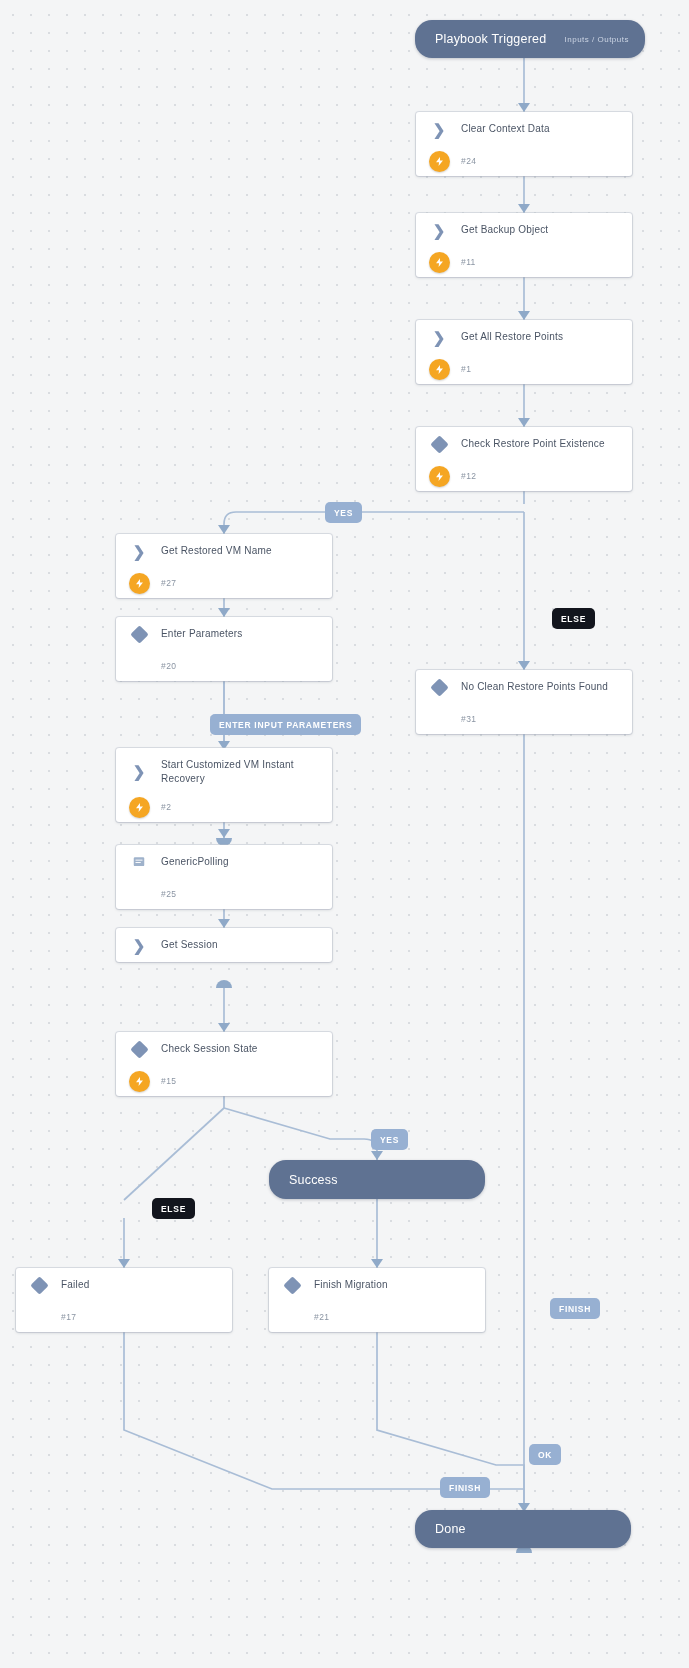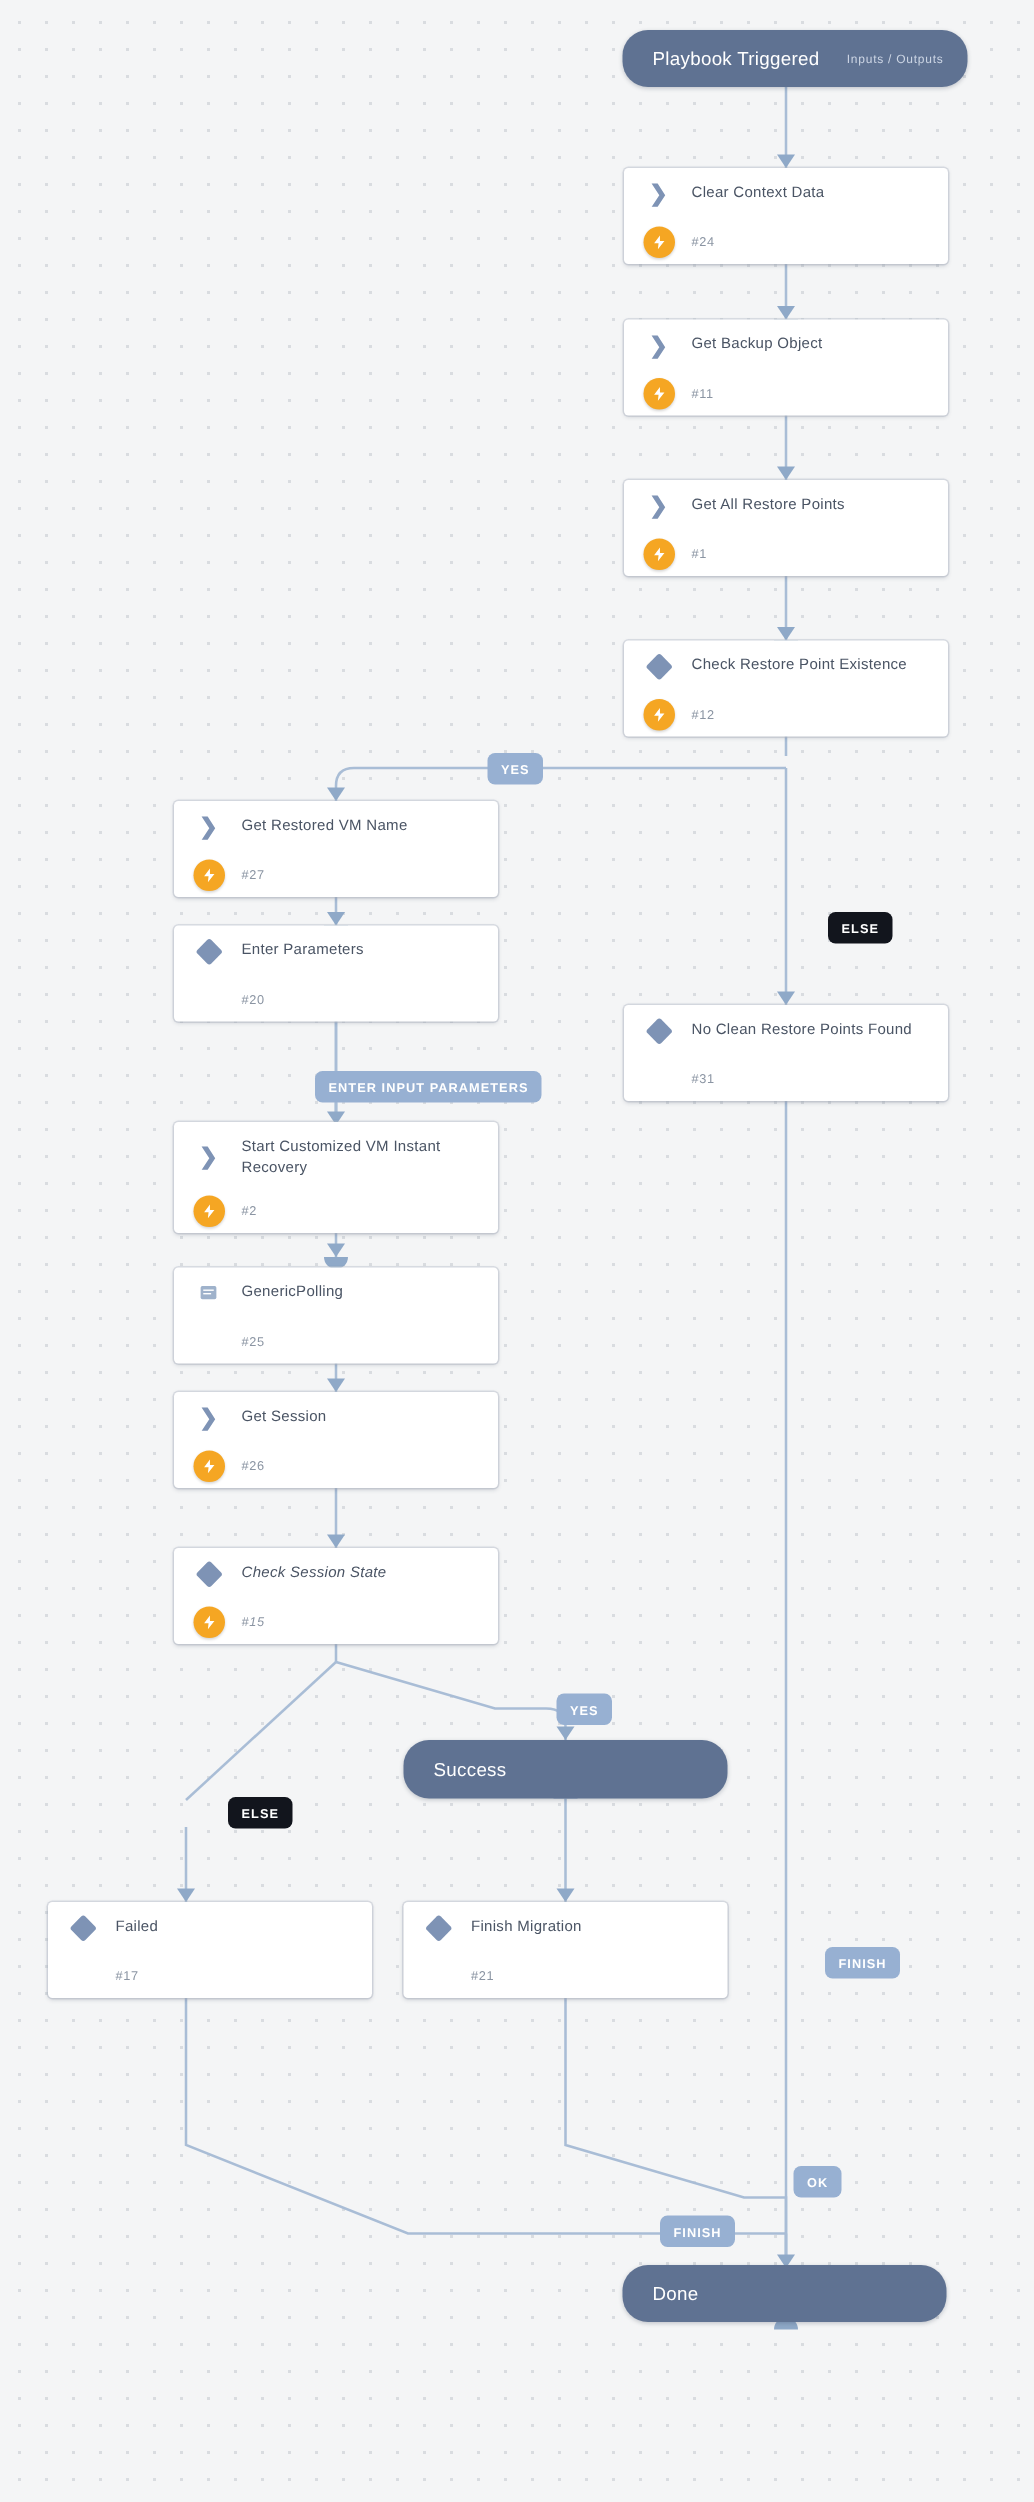--- a/index.html
+++ b/index.html
@@ -381,33 +381,23 @@
     </div>
   </div>
 
   <div class="node" style="left:116px; top:928px; width:216px;">
     <div class="row-title">
       <span class="glyph">
           <span class="ic-chevron">❯</span>
         </span>
       <span class="title">Get Session</span>
     </div>
-    <div class="row-meta">
-      <span class="badge-slot">
-        <span class="bolt">
-            <svg width="11" height="11" viewBox="0 0 24 24">
-              <path fill="#fff" d="M13 2L4.5 13.5H11l-1 8.5L19.5 10H13z"></path>
-            </svg>
-          </span>
-      </span>
-      <span class="num">#26</span>
-    </div>
-  </div>
-
-  <div class="node" style="left:116px; top:1032px; width:216px;font-style:italic;">
+  </div>
+
+  <div class="node" style="left:116px; top:1032px; width:216px;">
     <div class="row-title">
       <span class="glyph">
           <span class="ic-diamond"></span>
         </span>
       <span class="title">Check Session State</span>
     </div>
     <div class="row-meta">
       <span class="badge-slot">
         <span class="bolt">
             <svg width="11" height="11" viewBox="0 0 24 24">
@@ -416,21 +406,21 @@
           </span>
       </span>
       <span class="num">#15</span>
     </div>
   </div>
 
   <div class="pill" style="left:269px; top:1160px; width:216px; height:39px;">
     <span class="pill-label">Success</span>
   </div>
 
-  <div class="node" style="left:32px; top:1268px; width:216px;">
+  <div class="node" style="left:16px; top:1268px; width:216px;">
     <div class="row-title">
       <span class="glyph">
           <span class="ic-diamond"></span>
         </span>
       <span class="title">Failed</span>
     </div>
     <div class="row-meta">
       <span class="badge-slot"></span>
       <span class="num">#17</span>
     </div>

